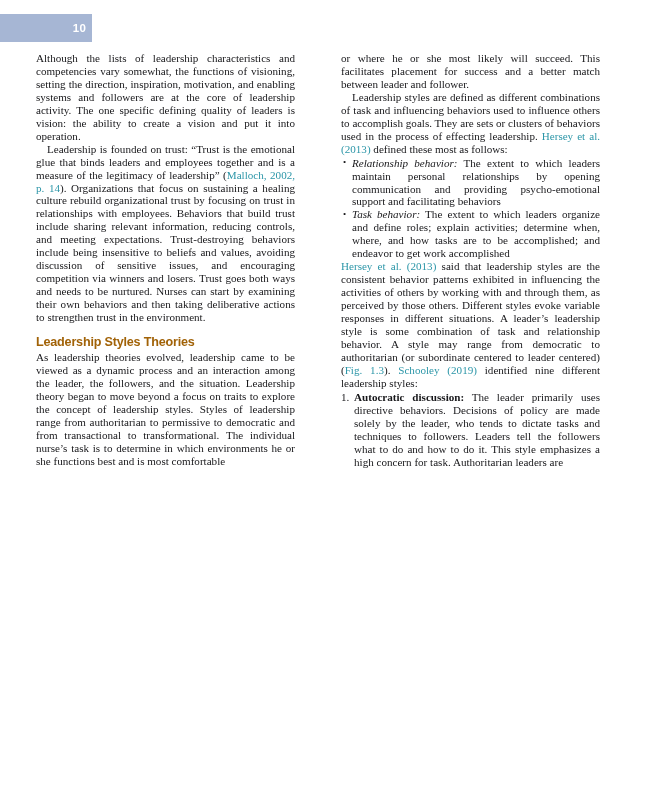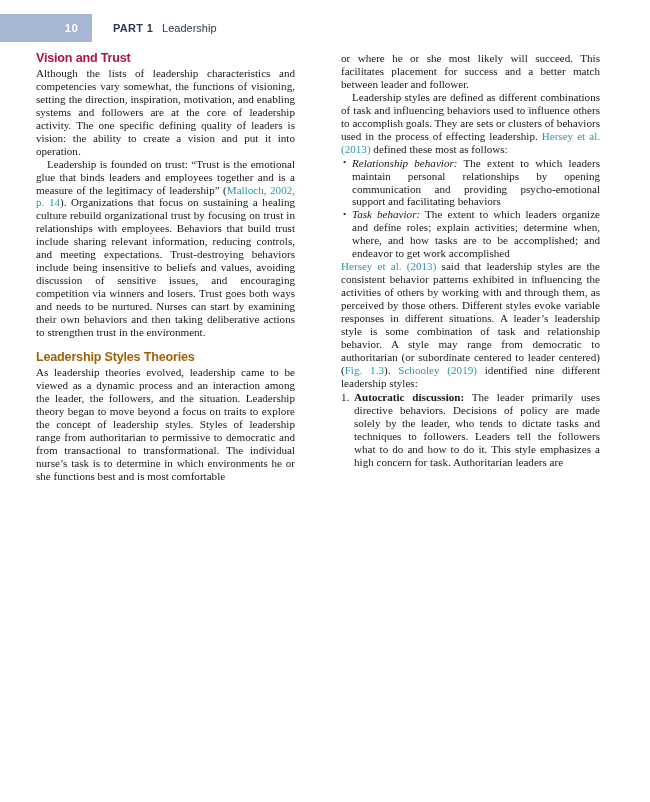--- a/index.html
+++ b/index.html
@@ -29,21 +29,21 @@
     width: 650px; height: 28px;
   }
   .folio-band {
     position: absolute;
     left: 0; top: 0;
     width: 92px; height: 28px;
     background: #a6b6d4;
   }
   .folio-num {
     position: absolute;
-    left: 0; top: 0;
+    left: 8px; top: 0;
     width: 92px; height: 36px;
     line-height: 28px;
     text-align: right;
     padding-right: 14px;
     box-sizing: border-box;
     color: #ffffff;
     font-family: "Liberation Sans", sans-serif;
     font-weight: bold;
     font-size: 11.5px;
     letter-spacing: .2px;
@@ -149,27 +149,23 @@
   }
 </style>
 </head>
 <body>
 
 <div id="page-root">
 
   <div class="running-head">
     <div class="folio-band"></div>
     <div class="folio-num">10</div>
-    <div class="head-part">
-      <span class="part-lbl">PART 1</span><span class="part-title">Leadership</span>
-    </div>
   </div>
 
   <div class="col col-left">
-    <h2 class="sec-head crimson">Vision and Trust</h2>
     <p class="para noindent">Although the lists of leadership characteristics and competencies vary somewhat, the functions of visioning, setting the direction, inspiration, motivation, and enabling systems and followers are at the core of leadership activity. The one specific defining quality of leaders is vision: the ability to create a vision and put it into operation.</p>
     <p class="para"><span>Leadership is founded on trust: “Trust is the emotional glue that binds leaders and employees together and is a measure of the legitimacy of leadership” (</span><span class="cite">Malloch, 2002, p. 14</span><span>). Organizations that focus on sustaining a healing culture rebuild organizational trust by focusing on trust in relationships with employees. Behaviors that build trust include sharing relevant information, reducing controls, and meeting expectations. Trust-destroying behaviors include being insensitive to beliefs and values, avoiding discussion of sensitive issues, and encouraging competition via winners and losers. Trust goes both ways and needs to be nurtured. Nurses can start by examining their own behaviors and then taking deliberative actions to strengthen trust in the environment.</span></p>
     <h2 class="sec-head green spaced">Leadership Styles Theories</h2>
     <p class="para noindent">As leadership theories evolved, leadership came to be viewed as a dynamic process and an interaction among the leader, the followers, and the situation. Leadership theory began to move beyond a focus on traits to explore the concept of leadership styles. Styles of leadership range from authoritarian to permissive to democratic and from transactional to transformational. The individual nurse’s task is to determine in which environments he or she functions best and is most comfortable</p>
   </div>
 
   <div class="col col-right">
     <p class="para noindent">or where he or she most likely will succeed. This facilitates placement for success and a better match between leader and follower.</p>
     <p class="para"><span>Leadership styles are defined as different combinations of task and influencing behaviors used to influence others to accomplish goals. They are sets or clusters of behaviors used in the process of effecting leadership. </span><span class="cite">Hersey et al. (2013)</span><span> defined these most as follows:</span></p>
 

